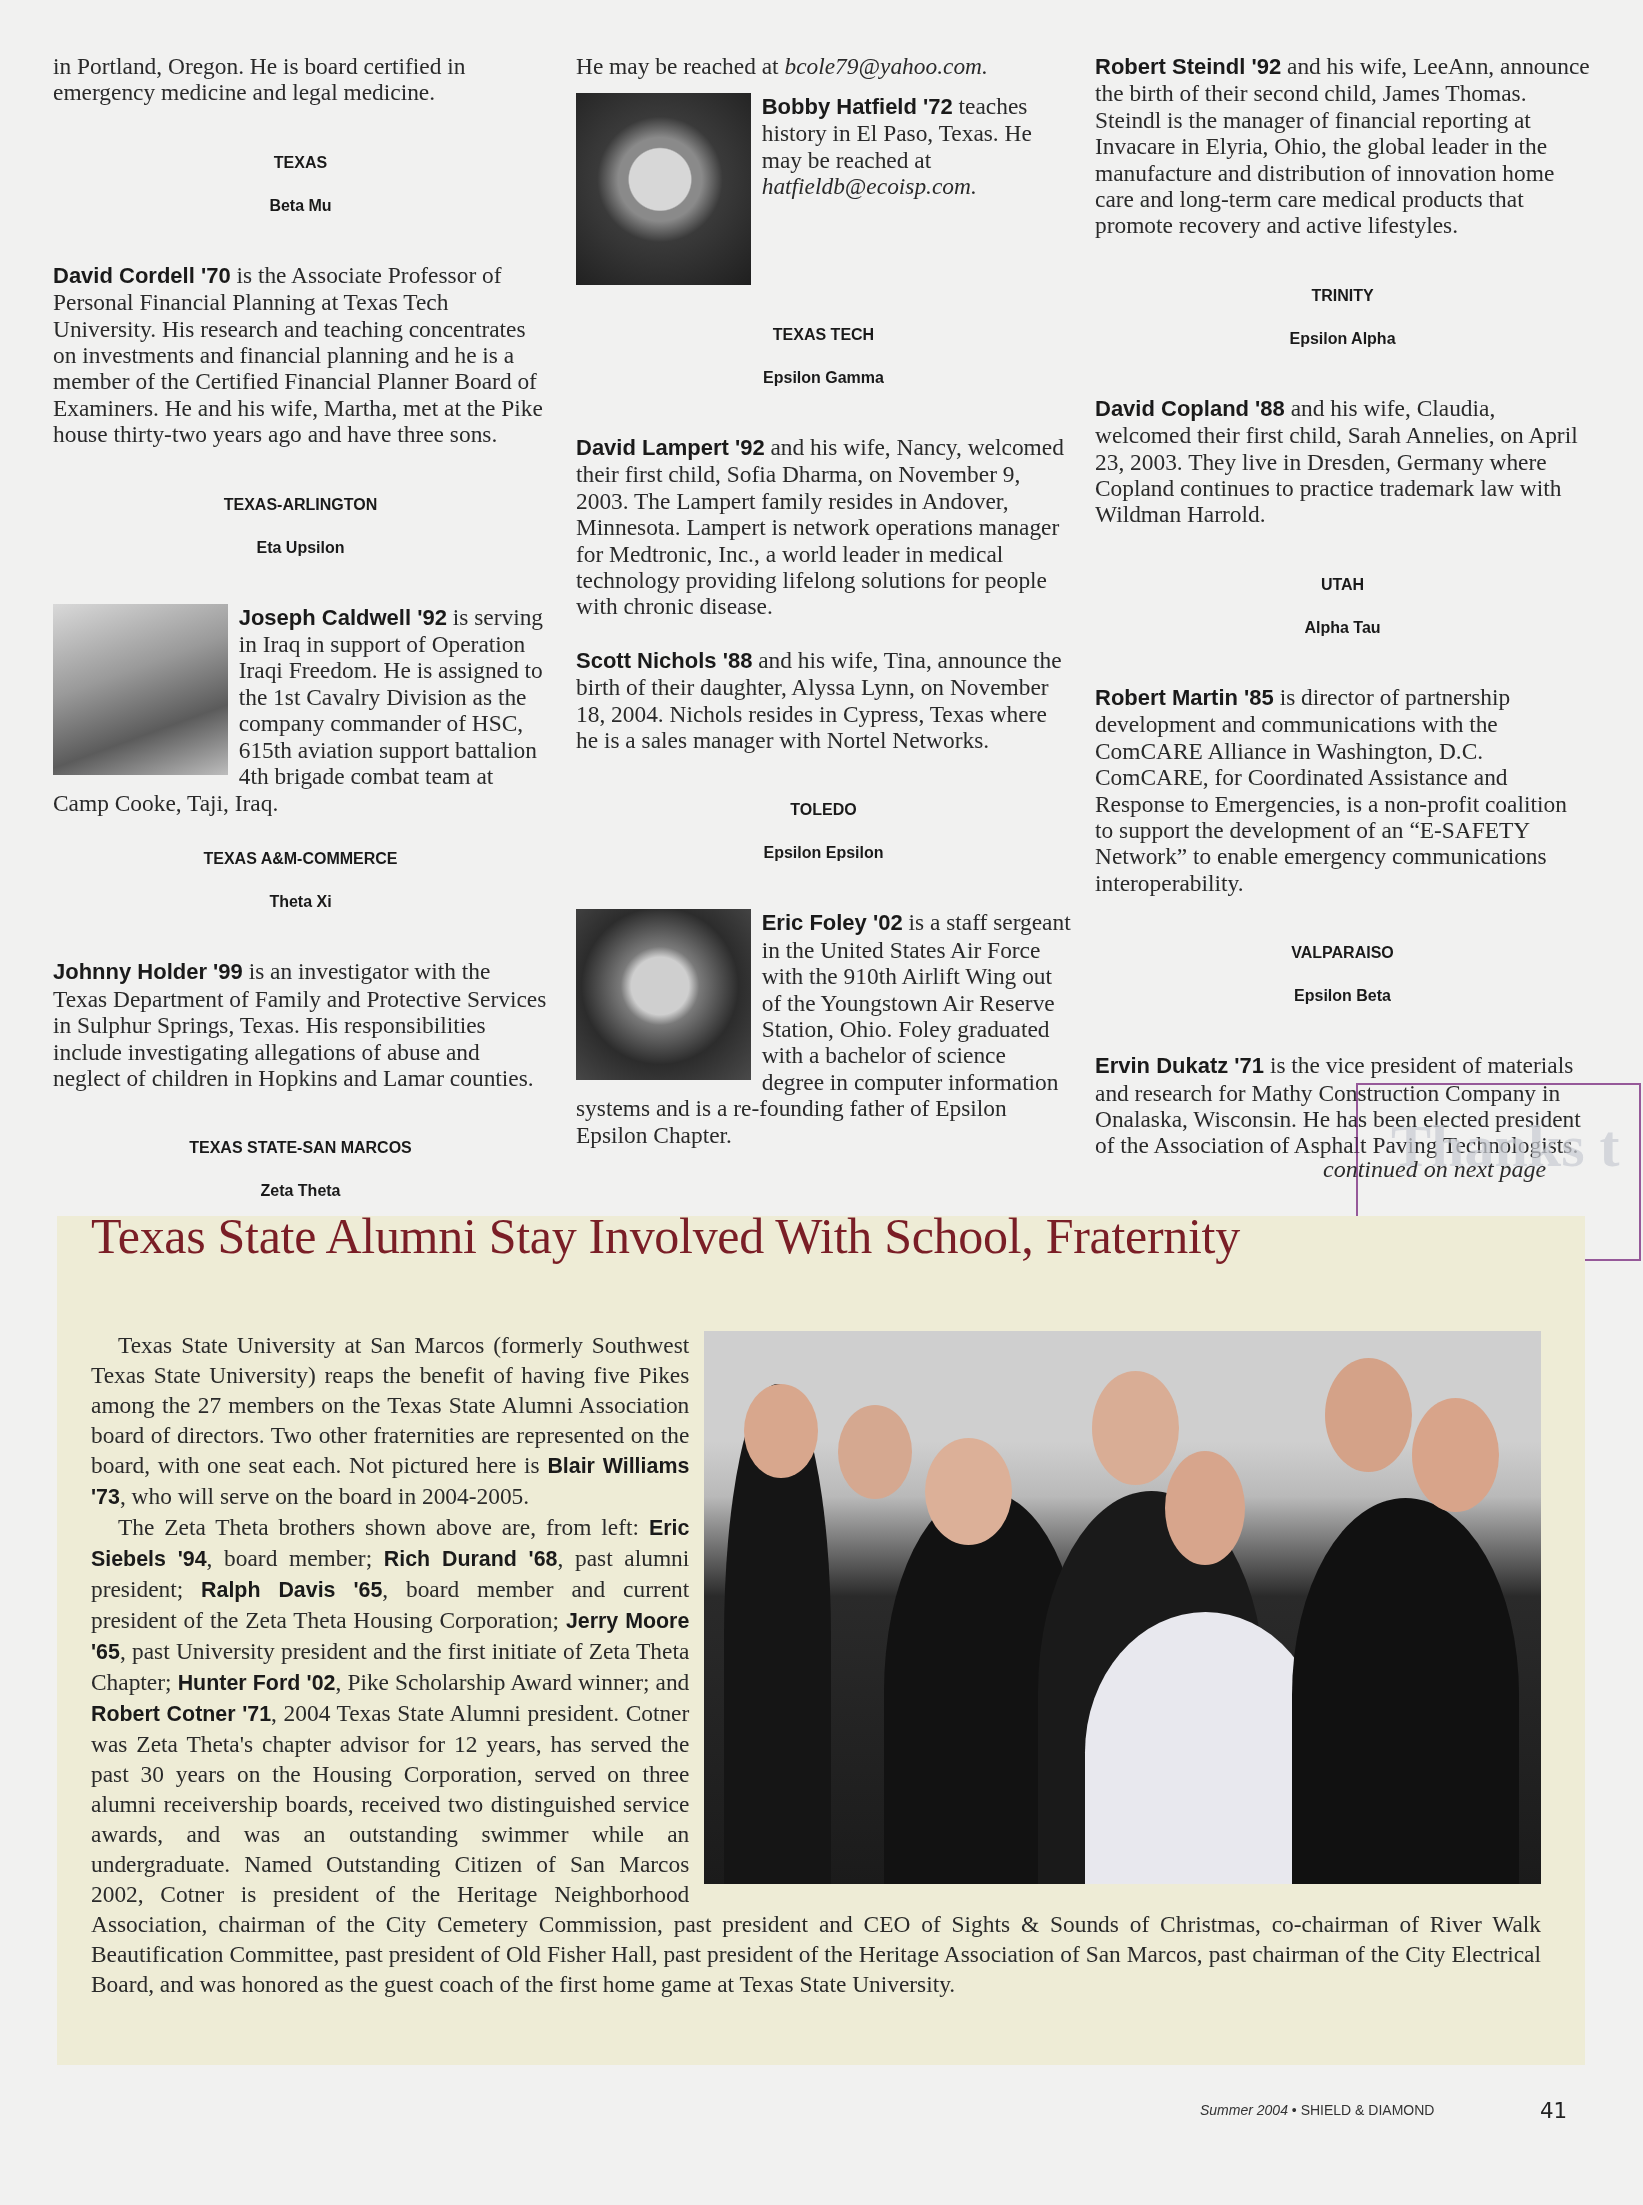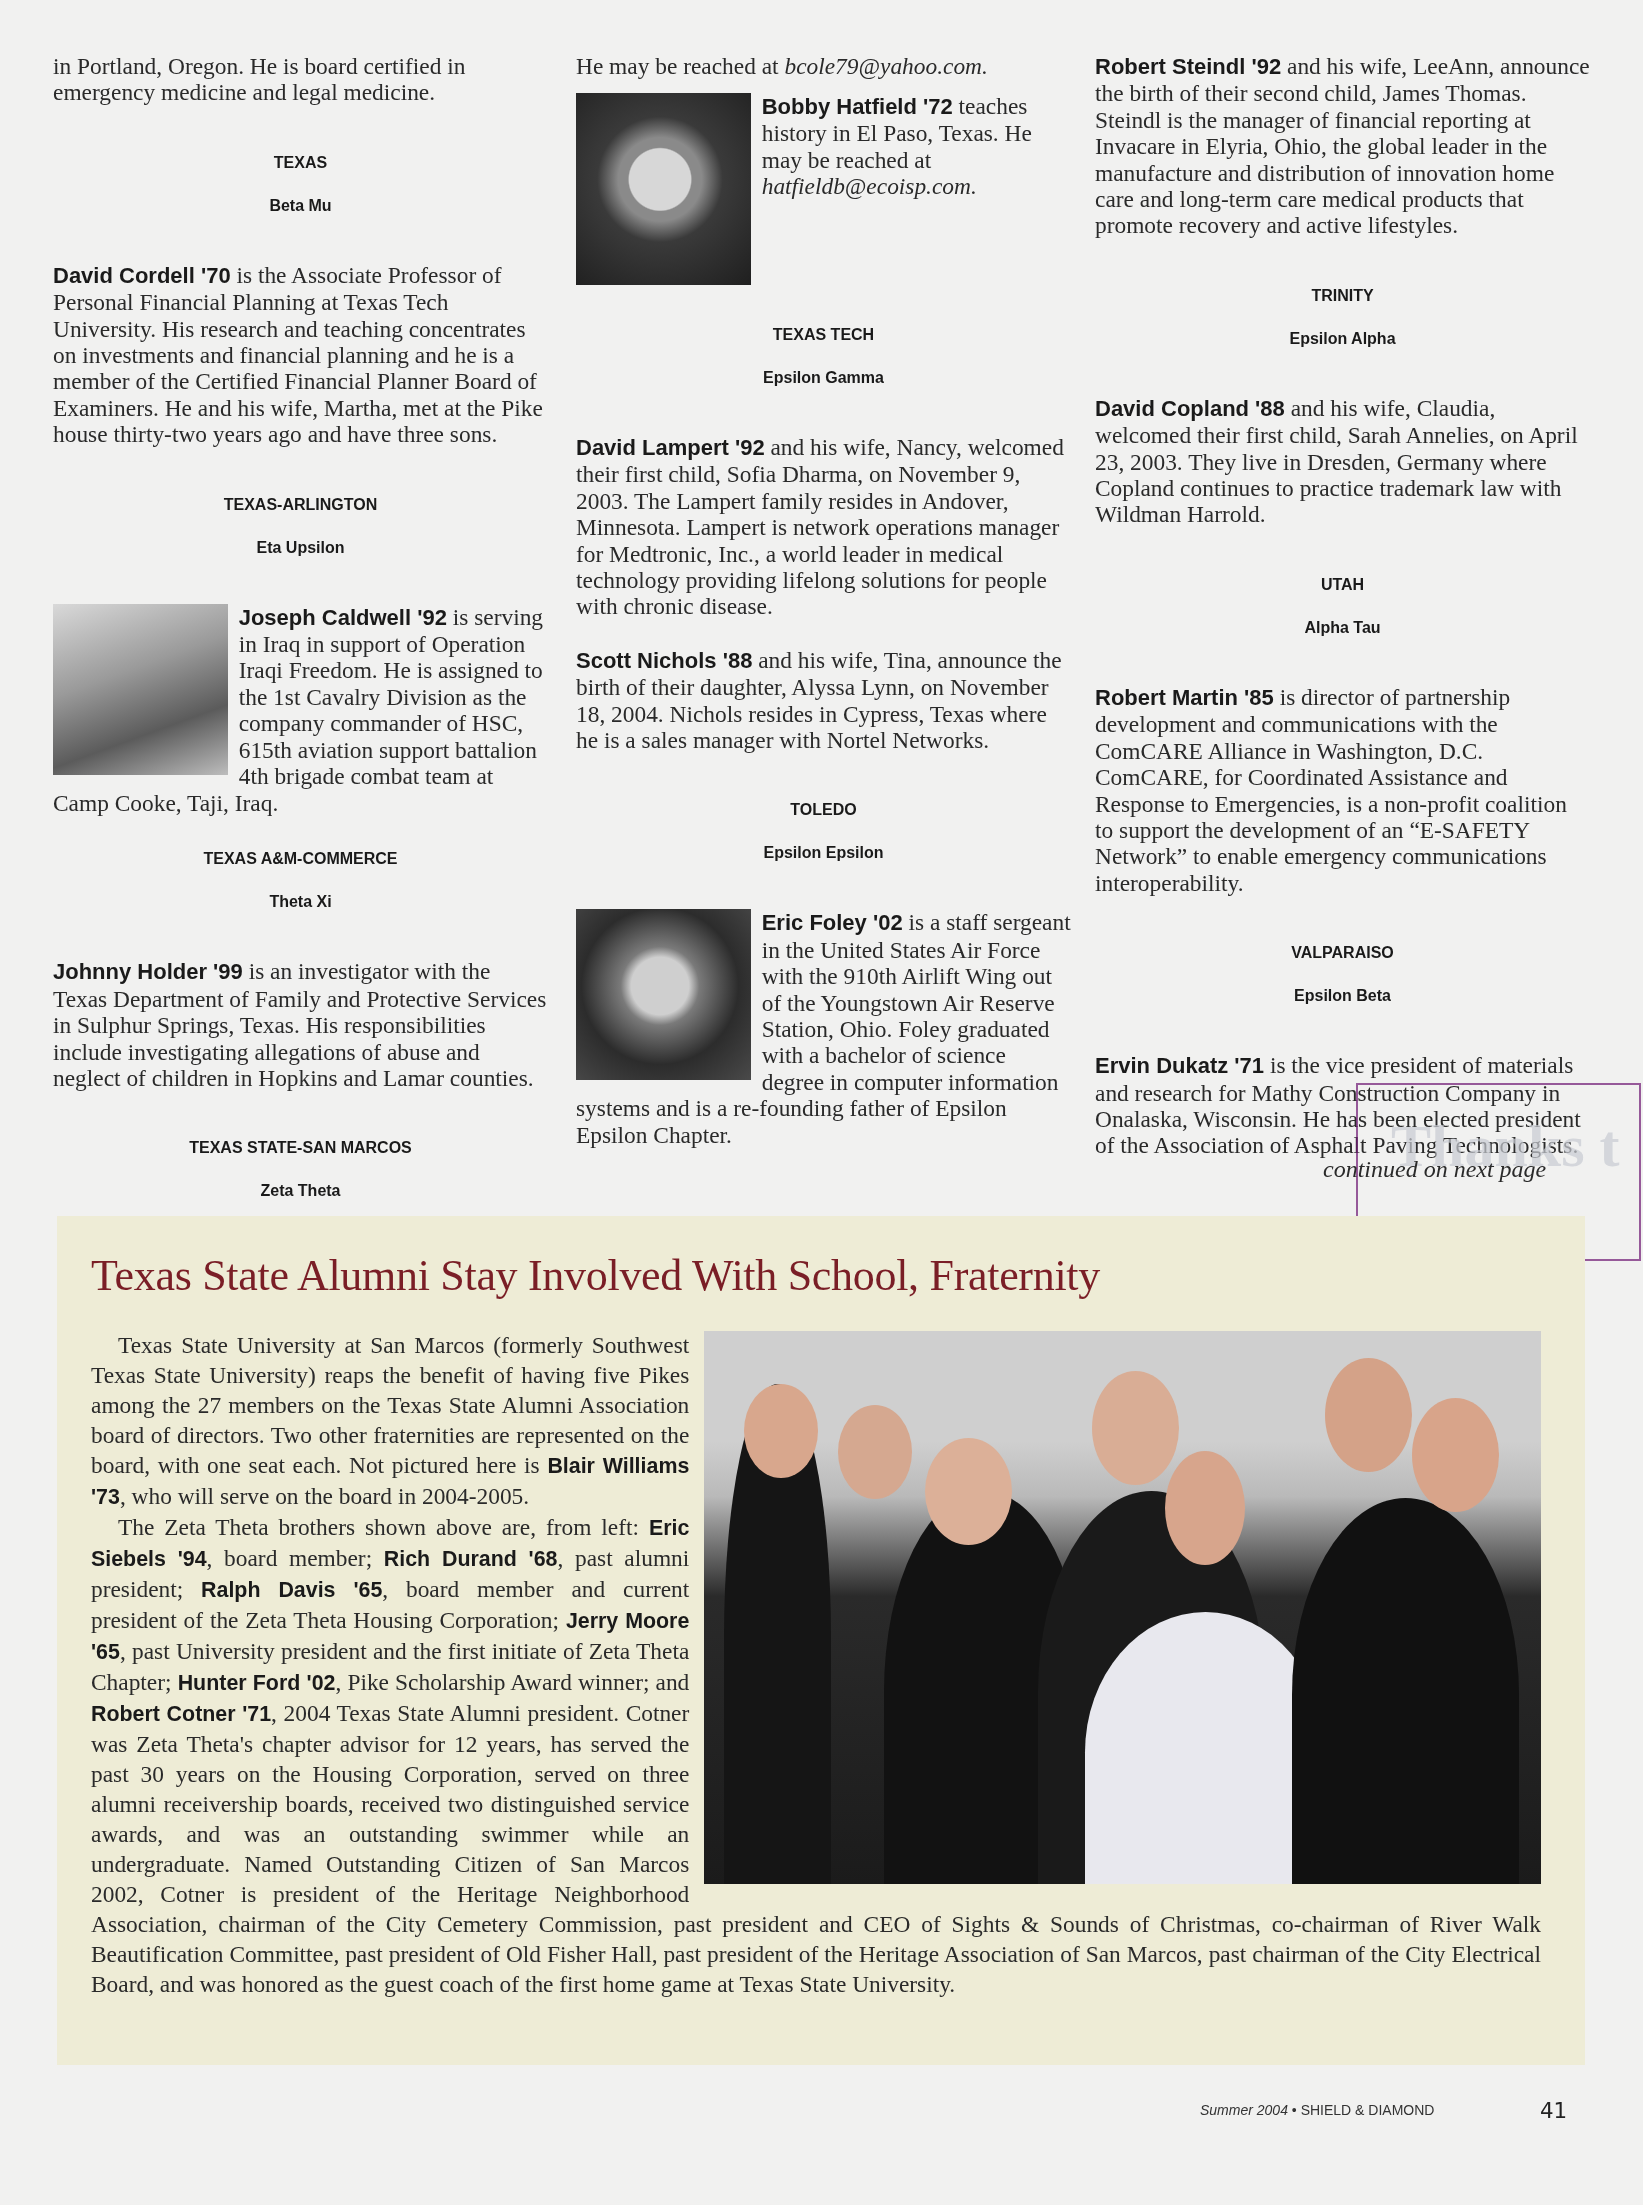--- a/index.html
+++ b/index.html
@@ -16,21 +16,21 @@
   .gapS{height:13.4px;}
   .photo{float:left;margin:0 10.7px 6.7px 0;background:#777;position:relative;overflow:hidden;}
   .ph-cald{width:175px;height:171px;background:linear-gradient(160deg,#d9d9d9 0%,#9a9a9a 40%,#5b5b5b 70%,#bdbdbd 100%);}
   .ph-hat{width:175px;height:192px;background:radial-gradient(circle at 48% 45%,#d7d7d7 0 22%,#8a8a8a 23% 30%,#3a3a3a 45%,#1f1f1f 100%);}
   .ph-foley{width:175px;height:171px;background:radial-gradient(circle at 48% 45%,#cfcfcf 0 22%,#7a7a7a 30%,#2c2c2c 60%,#4a4a4a 100%);}
   .it{font-style:italic;}
   .cont{position:absolute;left:1323px;top:1156px;font-style:italic;font-size:24px;color:#2a2a2a;}
   .ghost{position:absolute;left:1356px;top:1083px;width:281px;height:174px;border:2px solid #701a75;opacity:.7;}
   .ghost span{position:absolute;left:33px;top:27px;font-size:60px;font-weight:bold;color:#c9ccd3;font-family:"Liberation Serif",serif;}
   .box{position:absolute;left:57px;top:1216px;width:1528px;height:849px;background:#eeecd6;}
-  .title{position:absolute;left:91px;top:1250px;font-size:44px;color:#7a1e26;letter-spacing:-0.3px;font-family:"Liberation Serif","DejaVu Serif",serif;}
+  .title{position:absolute;left:91px;top:1207px;font-size:50px;color:#7a1e26;letter-spacing:-0.3px;font-family:"Liberation Serif","DejaVu Serif",serif;}
   .story{position:absolute;left:91px;top:1330px;width:1450px;font-size:23.4px;line-height:30px;color:#2a2a2a;text-align:justify;}
   .story .n{font-size:21.4px;}
   .group-photo{float:right;width:837px;height:553px;margin:1.3px 0 5.3px 14.7px;
      background:linear-gradient(180deg,#cfcfcf 0 20%,#b9b9b9 30%,#2a2a2a 48%,#1b1b1b 100%);position:relative;overflow:hidden;}
   .group-photo .fig{position:absolute;border-radius:50% 50% 0 0;}
   .indent{text-indent:27px;}
   .footer{position:absolute;top:2102px;left:1200px;font-family:Liberation Sans, sans-serif;font-size:14px;color:#333;}
   .footer .s{font-style:italic;}
   .pg{position:absolute;top:2098px;left:1540px;font-family:"DejaVu Sans",sans-serif;font-weight:normal;font-size:21.4px;color:#222;}
 </style>

